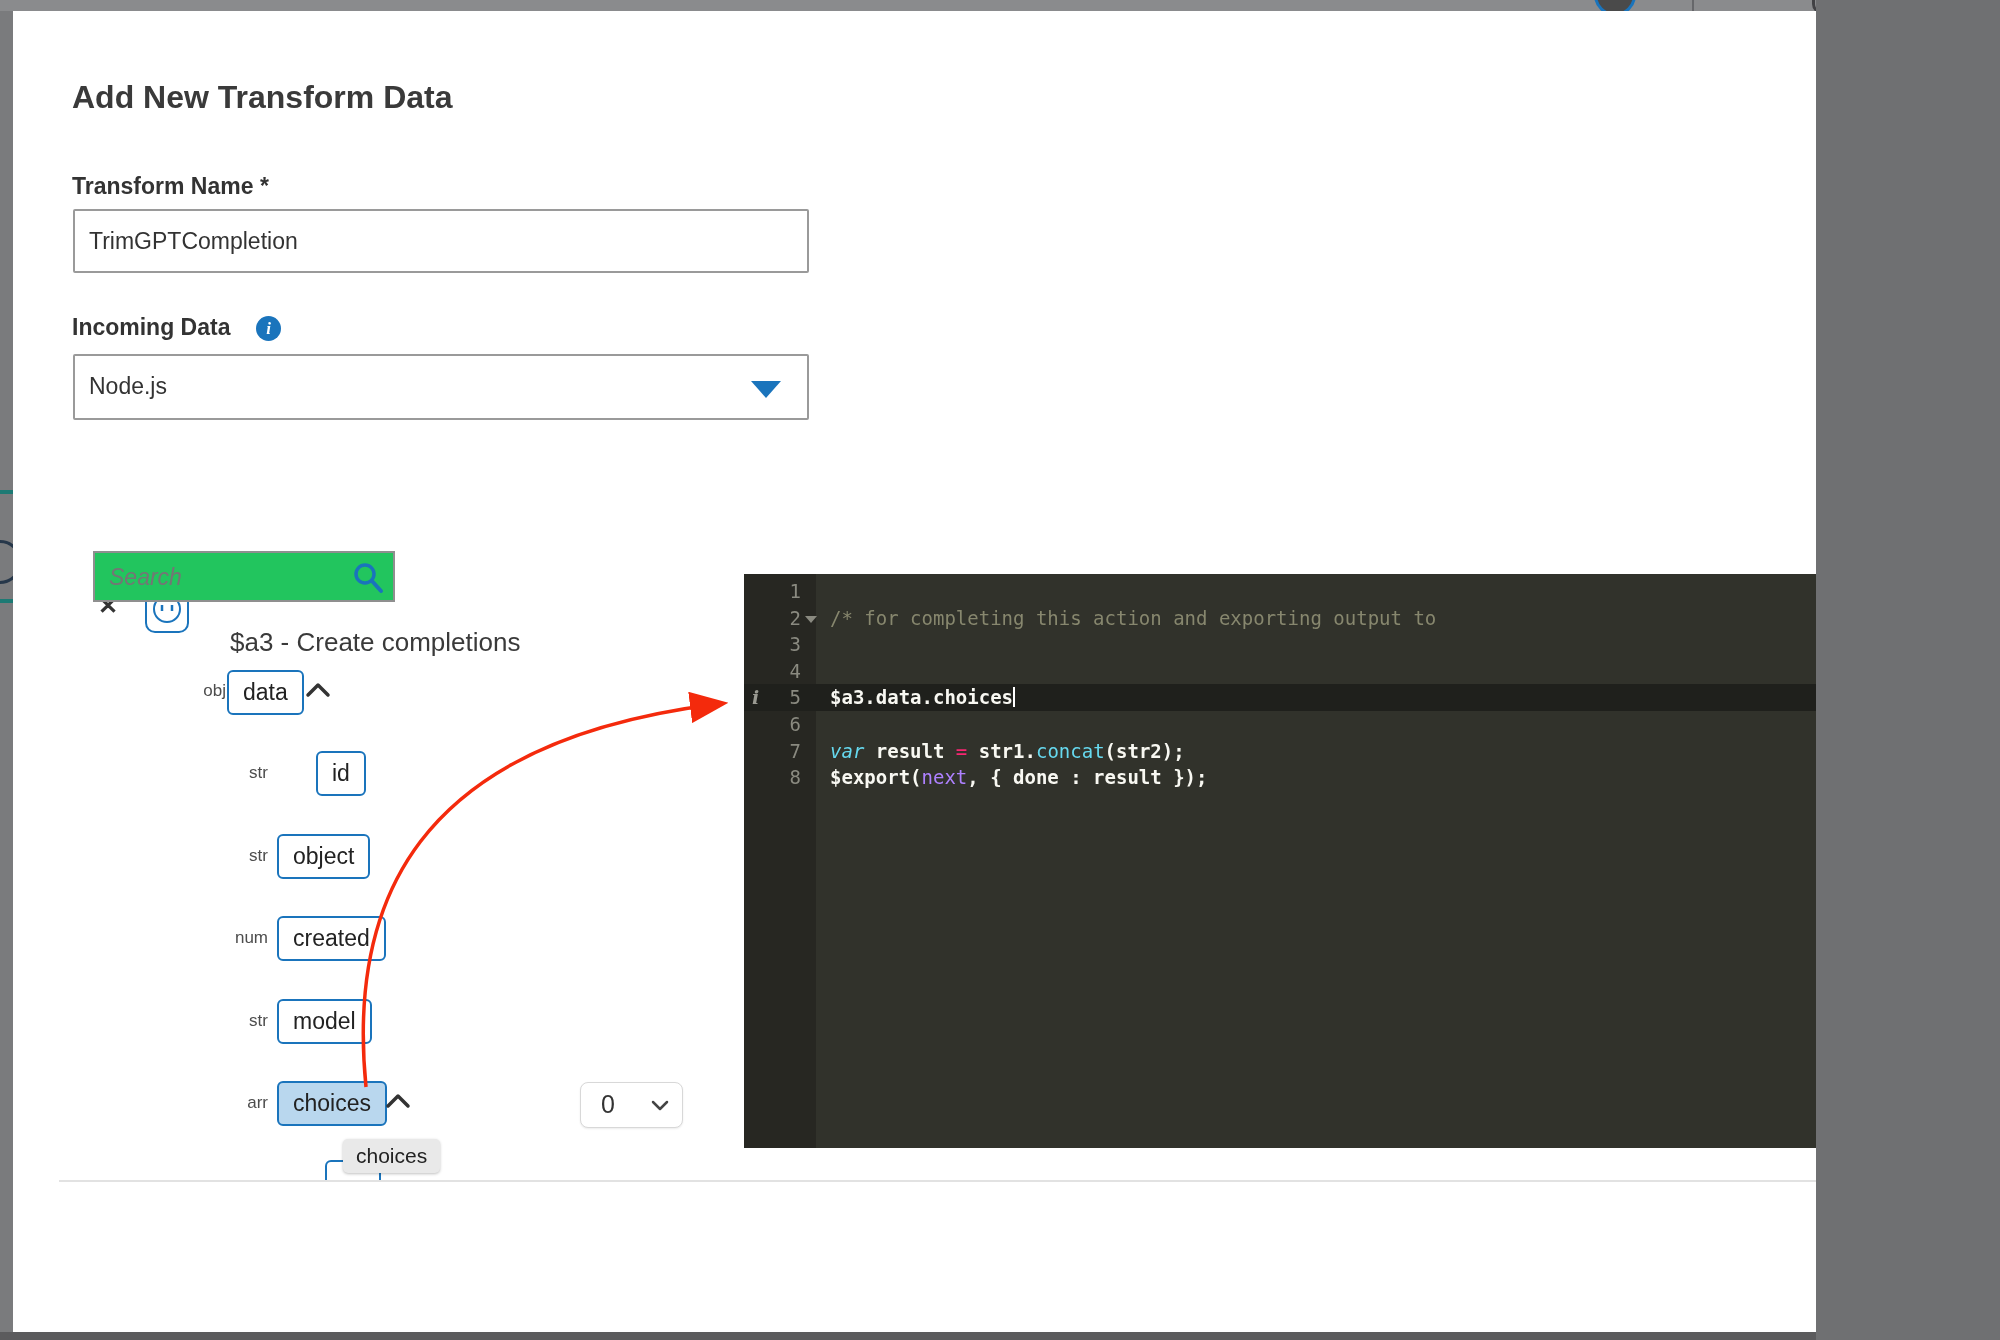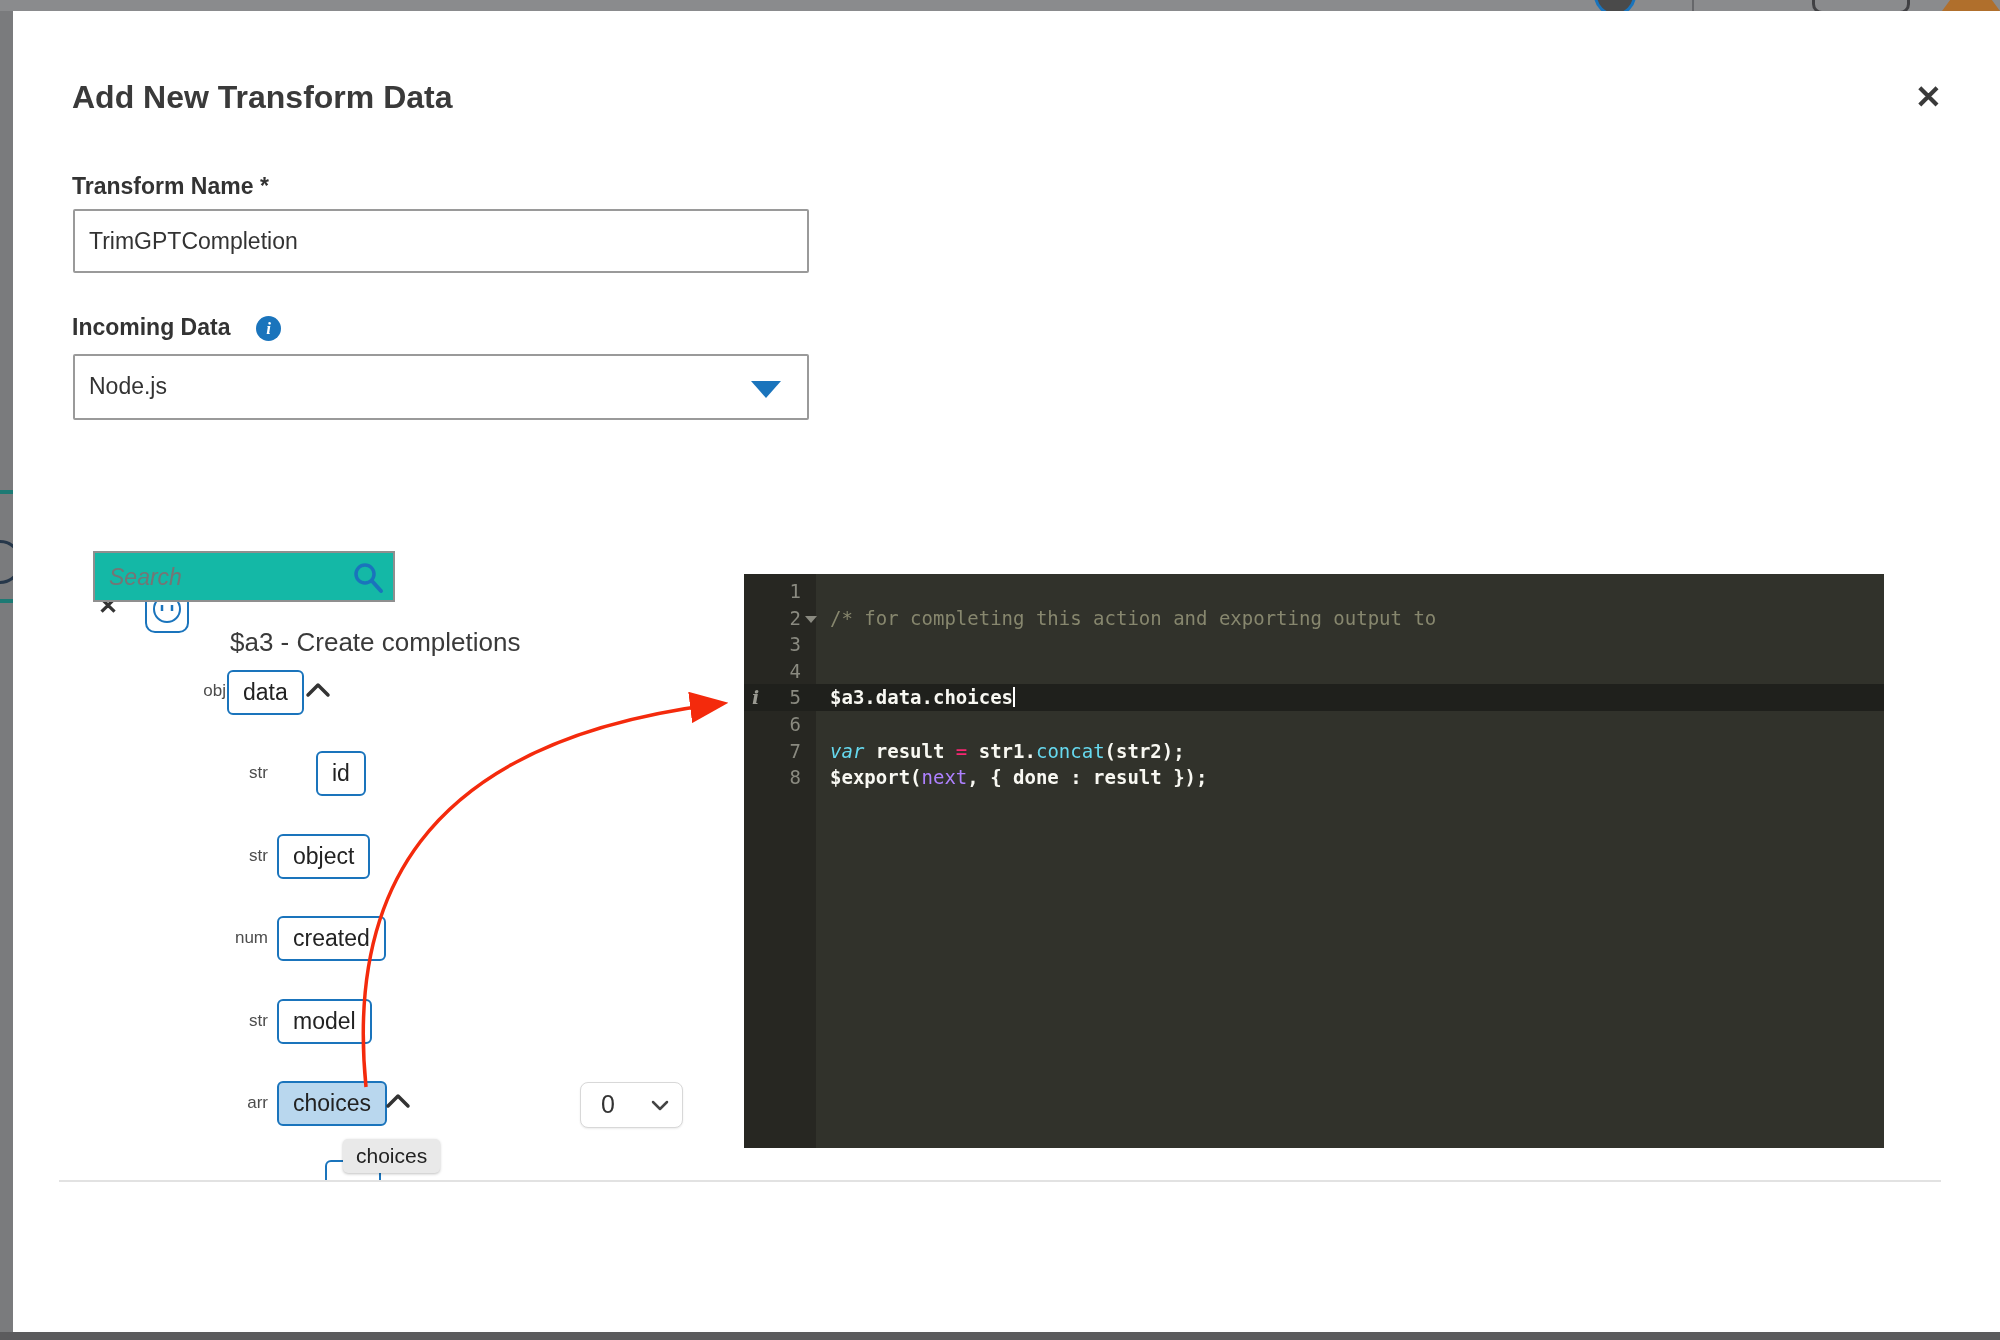--- a/index.html
+++ b/index.html
@@ -1,16 +1,16 @@
 <!DOCTYPE html>
 <html><head>
 <meta charset="utf-8">
 <style>
   html,body{margin:0;padding:0;background:#6f7072;}
-  #screen{position:relative;width:2000px;height:1340px;overflow:hidden;
+  #screen{position:relative;width:1816px;height:1340px;overflow:hidden;
           font-family:"Liberation Sans",sans-serif;background:#7a7b7d;}
 
   
   .bg-top{position:absolute;left:0;top:0;width:2000px;height:11px;background:#8a8b8d;overflow:hidden;z-index:1;}
   .bg-left{position:absolute;left:0;top:0;width:13px;height:1340px;background:#7a7b7d;overflow:hidden;z-index:1;}
   .bg-bottom{position:absolute;left:0;top:1332px;width:2000px;height:8px;background:#5b5b5d;z-index:1;}
   .bg-circle{position:absolute;left:1594px;top:-26px;width:36px;height:36px;border-radius:50%;
              background:#4a4a4a;border:3px solid #1a74bc;}
   .bg-vline{position:absolute;left:1692px;top:0;width:2px;height:11px;background:#66676a;}
   .bg-pill{position:absolute;left:1812px;top:-16px;width:92px;height:24px;border-radius:10px;border:3px solid #414144;}
@@ -35,21 +35,21 @@
   .select-box{position:absolute;left:60px;top:343px;width:736px;height:66px;border:2px solid #9a9a9a;border-radius:2px;
               background:#fff;box-sizing:border-box;cursor:pointer;}
   .select-box .val{position:absolute;left:14px;top:17px;font-size:23px;color:#333;text-align:center;}
   .select-caret{position:absolute;right:26px;top:25px;width:0;height:0;
                 border-left:15px solid transparent;border-right:15px solid transparent;border-top:17px solid #1a74bc;}
 
   .section-band{position:absolute;left:59px;top:455px;width:1882px;height:68px;background:#efefef;}
   .section-band .txt{position:absolute;left:33px;top:19px;font-size:25px;font-weight:700;color:#2f2f2f;}
 
   
-  .search-box{position:absolute;left:93px;top:551px;width:302px;height:51px;border:2px solid #8f8f8f;background:#14b8a6;
+  .search-box{position:absolute;left:93px;top:551px;width:302px;height:51px;border:2px solid #8f8f8f;background:#22c55e;
               box-sizing:border-box;z-index:5;padding-left:16px;}
   .search-box input{position:absolute;left:12px;top:6px;width:230px;height:34px;border:none;outline:none;
                     font-size:23px;font-style:italic;color:#4a4a4a;font-family:"Liberation Sans",sans-serif;background:transparent;}
   .search-box svg{position:absolute;right:8px;top:7px;}
 
   
   .tree-layer{position:absolute;left:0;top:0;width:2000px;height:1340px;z-index:3;pointer-events:none;}
   .root-x{position:absolute;left:98px;top:592px;font-size:24px;font-weight:700;color:#333;z-index:2;pointer-events:auto;cursor:pointer;}
   .root-icon{position:absolute;left:145px;top:586px;width:44px;height:47px;border:2px solid #1a74bc;border-radius:10px;
              background:#fff;box-sizing:border-box;z-index:2;}

